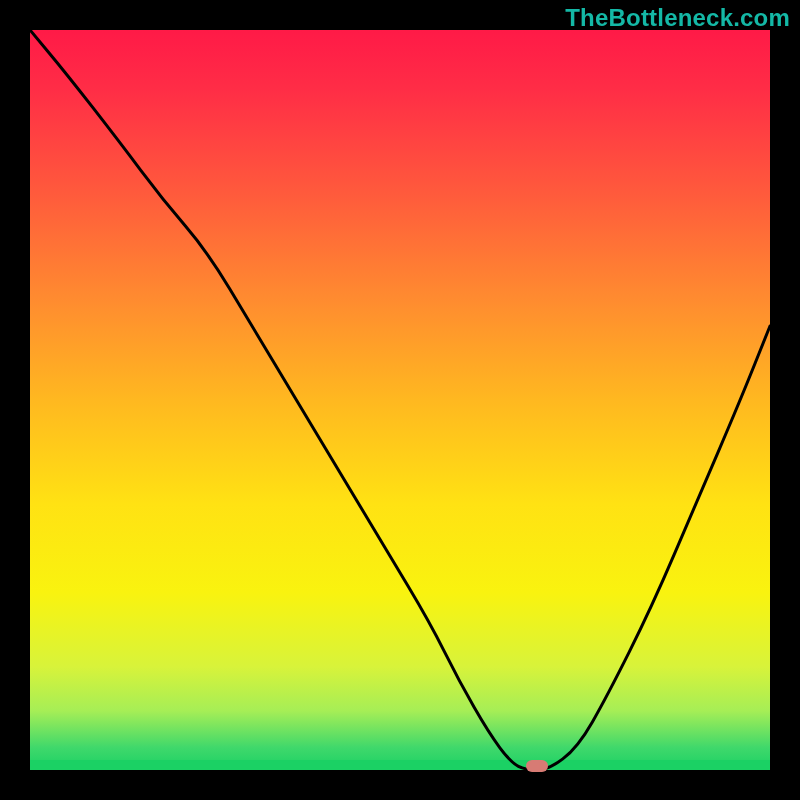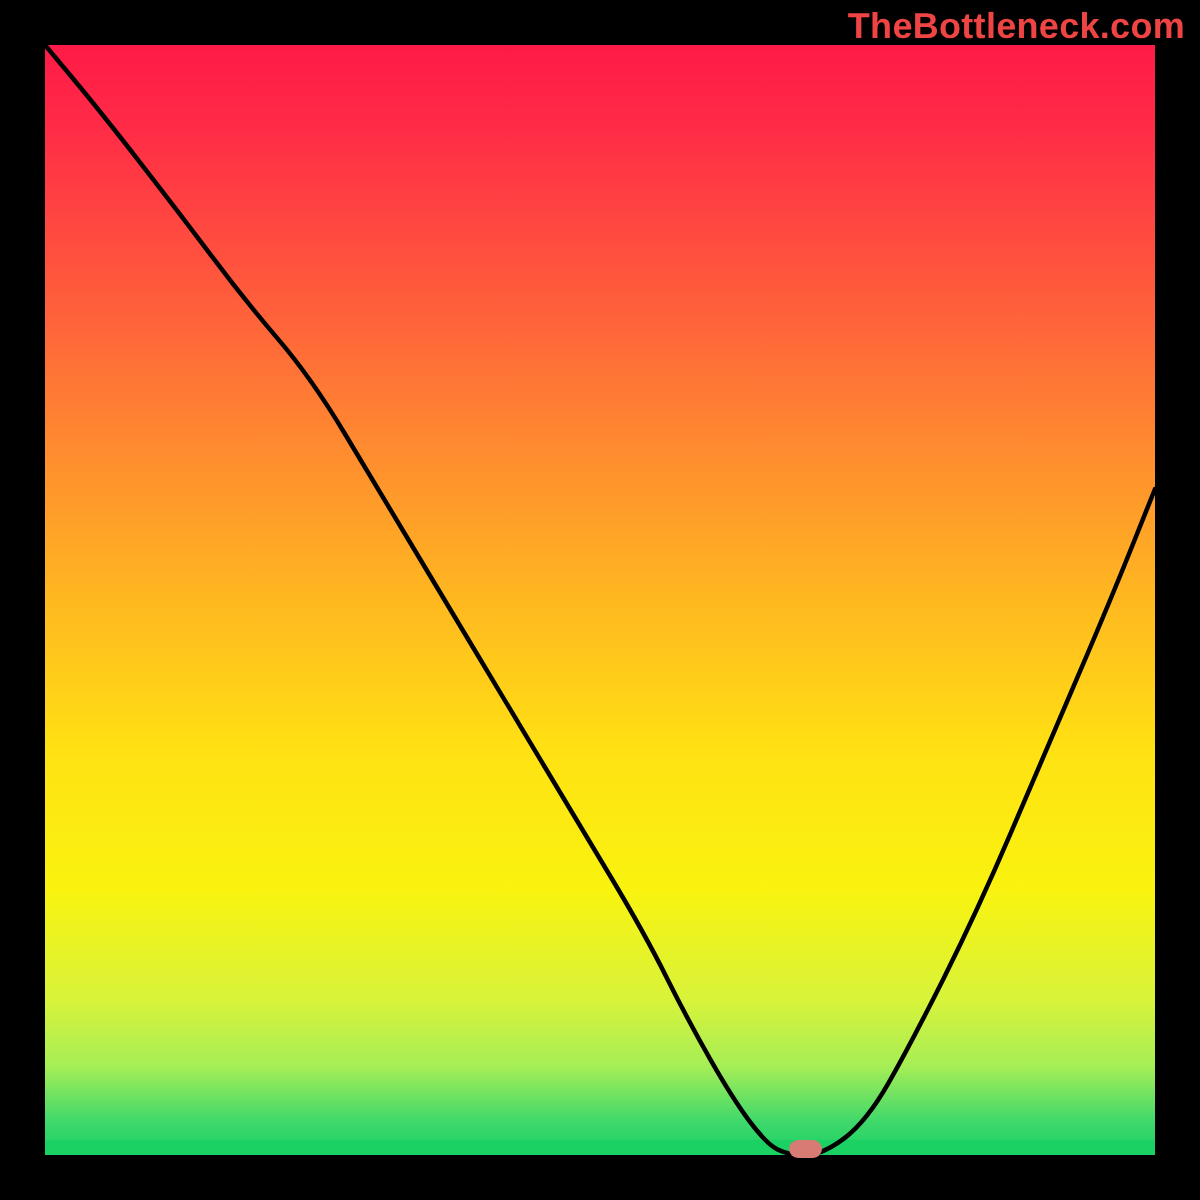--- a/index.html
+++ b/index.html
@@ -14,21 +14,21 @@
   .frame {
     position: relative;
     width: 800px;
     height: 800px;
     background: #000;
   }
   .watermark {
     position: absolute;
     top: 4px;
     right: 10px;
-    color: #ef4444;
+    color: #14b8a6;
     font-size: 24px;
     font-weight: 600;
     letter-spacing: 0.2px;
     z-index: 10;
   }
   .plot-area {
     position: absolute;
     left: 30px;
     top: 30px;
     width: 740px;

